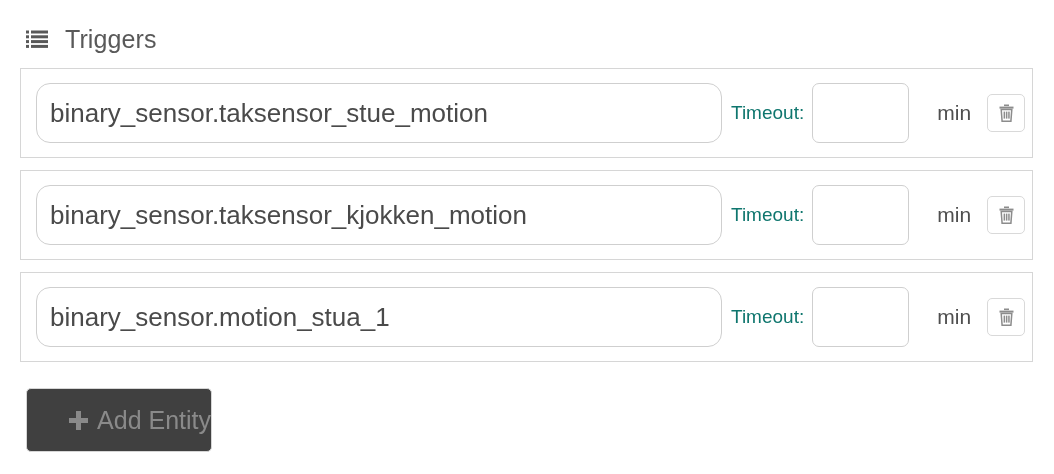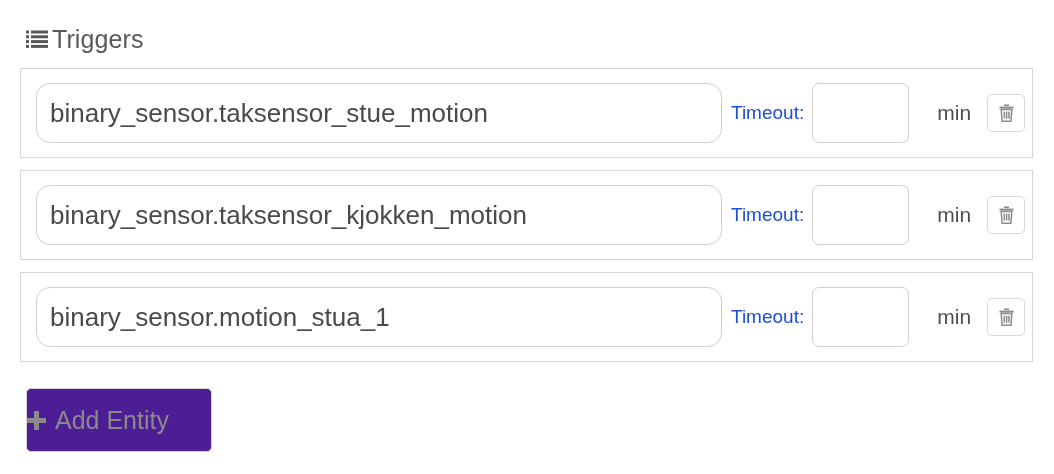--- a/index.html
+++ b/index.html
@@ -20,21 +20,21 @@
     background: #ffffff;
   }
 
   
   .section-header {
     position: absolute;
     left: 26px;
     top: 22px;
     display: flex;
     align-items: center;
-    gap: 4px;
+    gap: 17px;
     height: 34px;
   }
   .list-icon {
     width: 22px;
     height: 19px;
     display: block;
     flex: none;
   }
   .section-title {
     font-size: 25px;
@@ -71,21 +71,21 @@
     color: #4a4a4a;
     font-family: "Liberation Sans", sans-serif;
     font-size: 26px;
     padding: 0 13px;
     outline: none;
     flex: none;
   }
 
   .timeout-label {
     font-size: 19px;
-    color: #1d4ed8;
+    color: #0f766e;
     margin-left: 9px;
     white-space: nowrap;
     flex: none;
   }
 
   .timeout-input {
     width: 97px;
     height: 60px;
     border: 1px solid #cfcfcf;
     border-radius: 7px;
@@ -125,24 +125,24 @@
 
   
   .add-button {
     position: absolute;
     left: 26px;
     top: 388px;
     width: 186px;
     height: 64px;
     border: 1px solid #d6d6d6;
     border-radius: 5px;
-    background: #4c1d95;
-    display: flex;
-    align-items: center;
-    justify-content: flex-start;
+    background: #404040;
+    display: flex;
+    align-items: center;
+    justify-content: flex-end;
     gap: 9px;
     cursor: pointer;
     padding: 0;
   }
   .plus-icon { display: block; width: 19px; height: 19px; flex: none; }
   .add-label {
     font-size: 25px;
     color: #8a8a8a;
     line-height: 1;
     white-space: nowrap;

